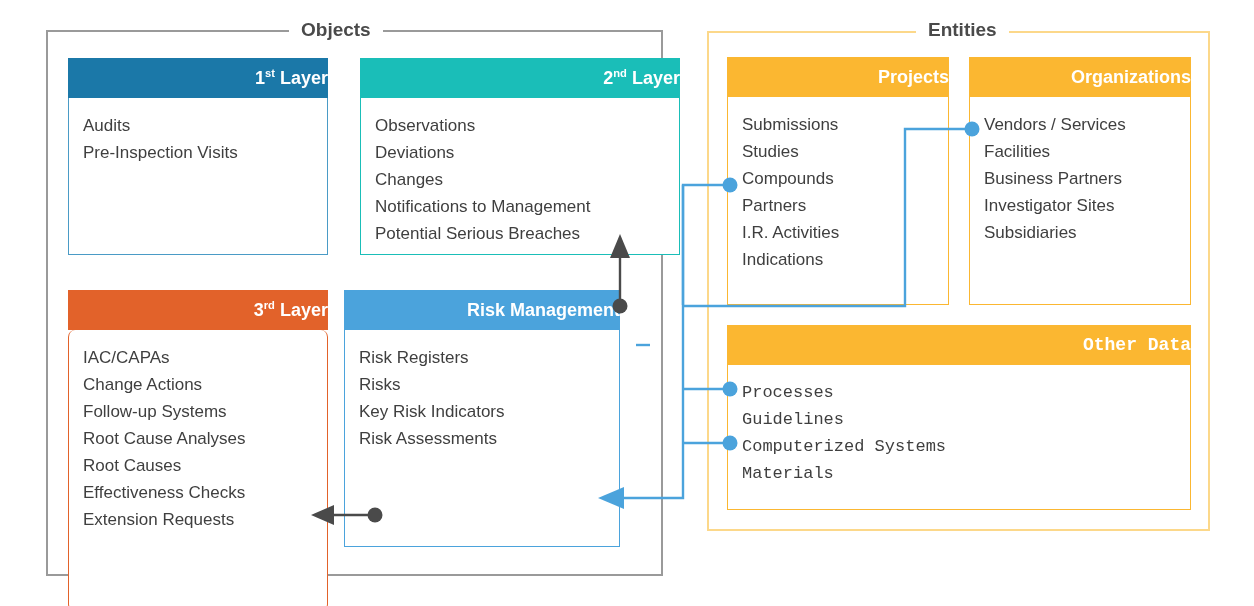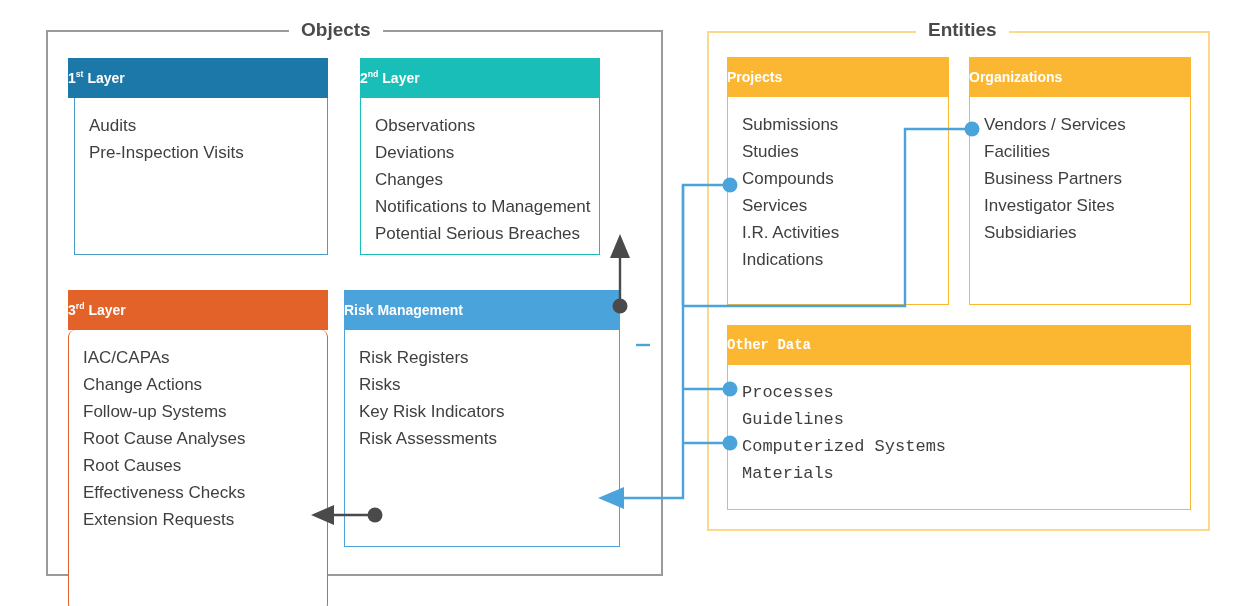--- a/index.html
+++ b/index.html
@@ -15,35 +15,35 @@
 
   .group-title{position:absolute;background:#ffffff;padding:0 12px;
                font-size:19px;font-weight:bold;color:#4a4a4a;line-height:22px;
                text-align:center;white-space:nowrap;}
   #objects-title{left:289px;top:19px;}
   #entities-title{left:916px;top:19px;}
 
   
   .card{position:absolute;box-sizing:border-box;background:#ffffff;}
   .card-head{box-sizing:border-box;width:100%;height:40px;line-height:40px;
-             text-align:left;color:#ffffff;font-weight:bold;font-size:14px;
+             text-align:right;color:#ffffff;font-weight:bold;font-size:18px;
              white-space:nowrap;}
   .card-body{box-sizing:border-box;background:#ffffff;border-style:solid;
              border-width:0 1px 1px 1px;height:calc(100% - 40px);
              padding:14px 0 0 14px;}
   .card-body ul{list-style:none;margin:0;padding:0;}
   .card-body li{font-size:17px;line-height:27px;white-space:nowrap;color:#3f3f3f;}
   sup{font-size:0.62em;vertical-align:super;line-height:0;}
 
   
   #card-layer1{left:68px;top:58px;width:260px;height:197px;}
   #card-layer1 .card-head{background:#1b78a8;}
-  #card-layer1 .card-body{border-color:#4a9bc6;margin-left:6px;}
-
-  #card-layer2{left:360px;top:58px;width:240px;height:197px;}
+  #card-layer1 .card-body{border-color:#4a9bc6;}
+
+  #card-layer2{left:360px;top:58px;width:320px;height:197px;}
   #card-layer2 .card-head{background:#1abeb8;}
   #card-layer2 .card-body{border-color:#1abeb8;}
 
   #card-layer3{left:68px;top:290px;width:260px;height:321px;}
   #card-layer3 .card-head{background:#e2622a;}
   #card-layer3 .card-body{border-color:#e2622a;border-radius:7px;}
 
   #card-risk{left:344px;top:290px;width:276px;height:257px;}
   #card-risk .card-head{background:#4ba3dc;}
   #card-risk .card-body{border-color:#4ba3dc;}
@@ -140,21 +140,21 @@
     </div>
   </div>
 
   <div class="card" id="card-projects">
     <div class="card-head" style="background: rgb(251, 183, 49);">Projects</div>
     <div class="card-body">
       <ul>
         <li>Submissions</li>
         <li>Studies</li>
         <li>Compounds</li>
-        <li>Services</li>
+        <li>Partners</li>
         <li>I.R. Activities</li>
         <li>Indications</li>
       </ul>
     </div>
   </div>
 
   <div class="card" id="card-orgs">
     <div class="card-head" style="background: rgb(251, 183, 49);">Organizations</div>
     <div class="card-body">
       <ul>

